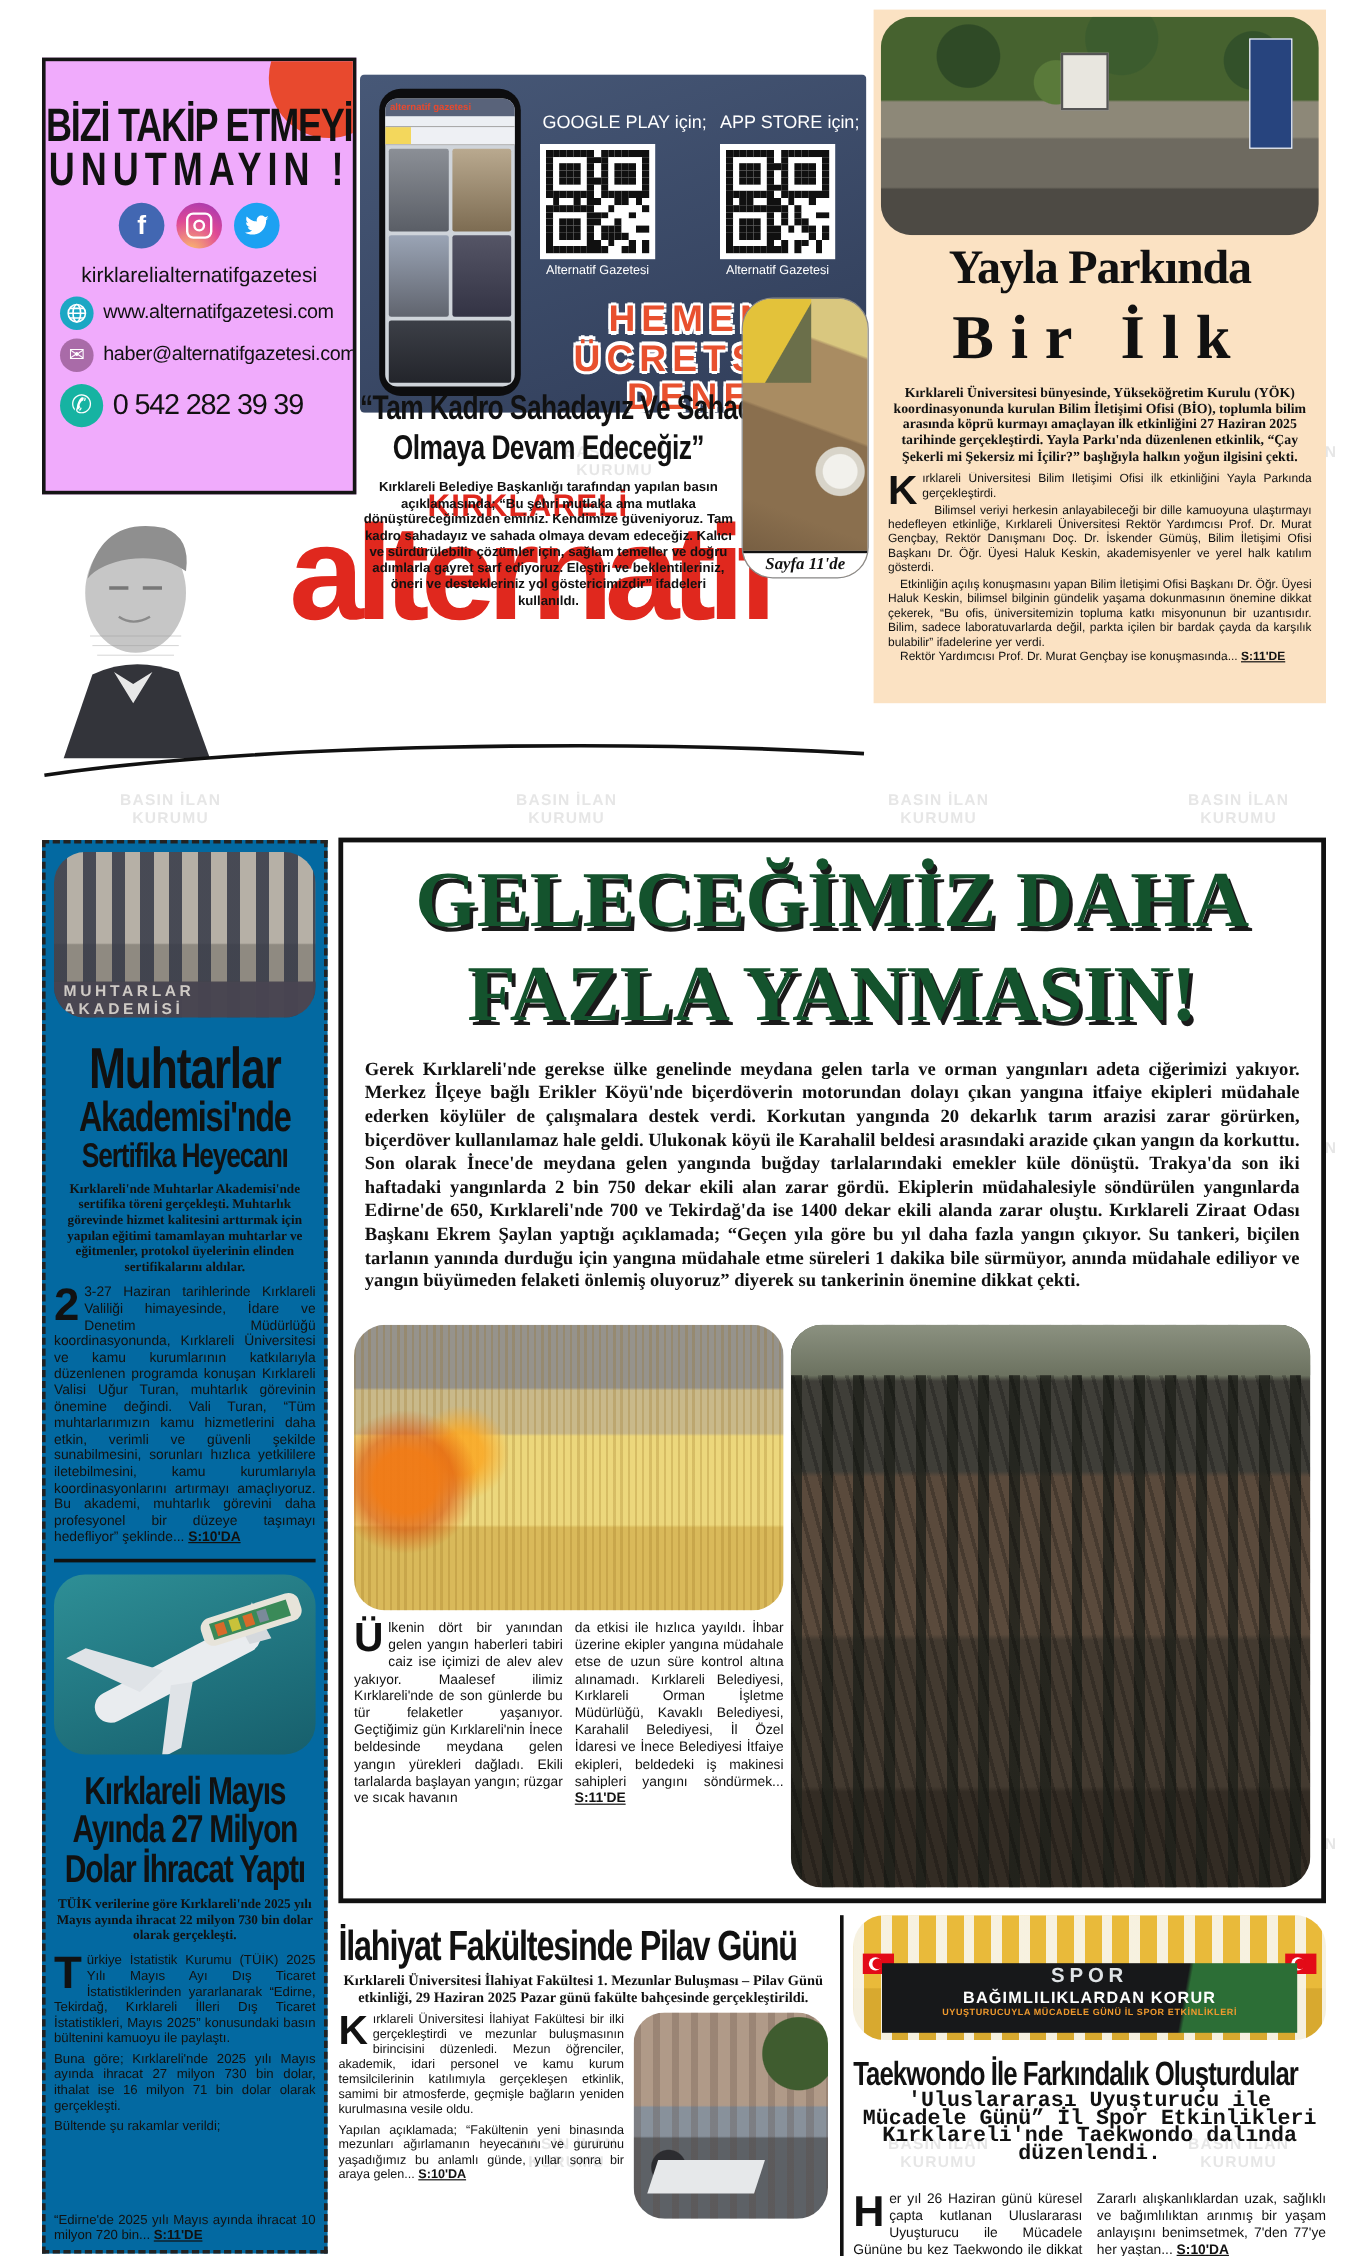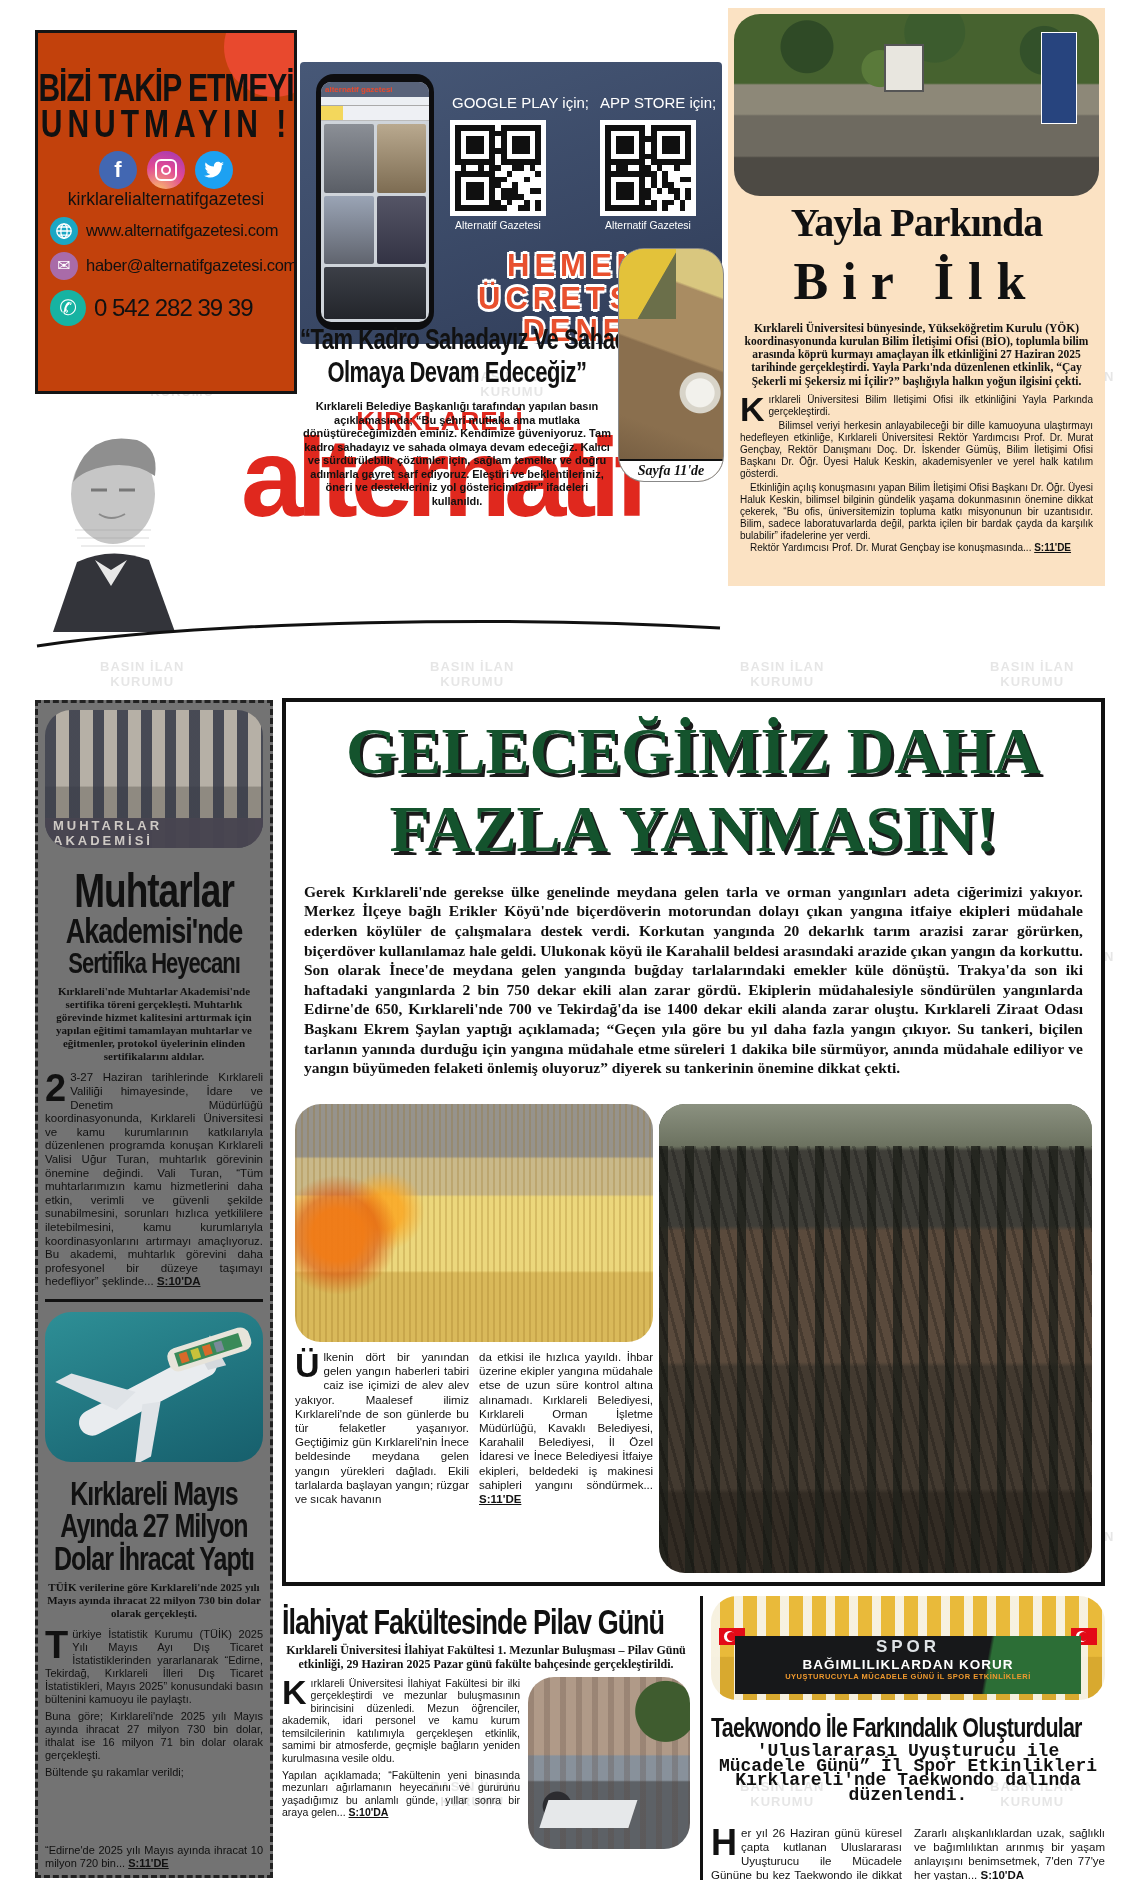--- a/index.html
+++ b/index.html
@@ -8,31 +8,31 @@
   .abs{position:absolute;}
   .photo{position:relative;overflow:hidden;background:#bbb;border-radius:26px;}
   .serif{font-family:"Liberation Serif","DejaVu Serif",serif;}
   .cond{display:inline-block;transform:scaleY(1.3);transform-origin:center top;}
   .jump{font-weight:800;text-decoration:underline;white-space:nowrap;}
   .dropcap{float:left;font-weight:900;line-height:.82;padding:2px 4px 0 0;}
   
   .wm{position:absolute;z-index:0;color:#c9c9c9;opacity:.45;font-weight:700;font-size:13px;
       letter-spacing:1px;text-align:center;line-height:1.15;pointer-events:none;}
   
-  #followBox{left:35px;top:30px;width:256px;height:358px;border:3px solid #151515;background:#c2410c;z-index:2;overflow:hidden;text-align:center;}
+  #followBox{left:35px;top:48px;width:256px;height:358px;border:3px solid #151515;background:#f0abfc;z-index:2;overflow:hidden;text-align:center;}
   #followBox .redcorner{position:absolute;right:-30px;top:-36px;width:100px;height:100px;border-radius:50%;background:#e8492e;}
   #followBox .t1{margin-top:30px;font-size:30px;font-weight:700;letter-spacing:-1px;line-height:1.25;}
   #followBox .t2{font-size:30px;font-weight:700;letter-spacing:5px;line-height:1.2;}
   .socrow{display:flex;justify-content:center;gap:10px;margin-top:14px;}
   .soc{width:38px;height:38px;border-radius:50%;display:flex;align-items:center;justify-content:center;color:#fff;font-weight:800;font-size:22px;}
   .soc.fb{background:#4267B2;} .soc.ig{background:radial-gradient(circle at 30% 110%,#fdc468,#df4996 55%,#9b36b7);}
   .soc.tw{background:#1DA1F2;}
   .ig-glyph{width:18px;height:18px;border:2.5px solid #fff;border-radius:6px;position:relative;}
   .ig-glyph:before{content:"";position:absolute;left:4px;top:4px;width:6px;height:6px;border:2px solid #fff;border-radius:50%;}
-  #followBox .handle{font-size:17.5px;letter-spacing:0;}
+  #followBox .handle{font-size:17.5px;margin-top:12px;letter-spacing:0;}
   .crow{display:flex;align-items:center;gap:8px;margin:7px 0 0 12px;text-align:left;}
   .cic{width:28px;height:28px;min-width:28px;border-radius:50%;color:#fff;display:flex;align-items:center;justify-content:center;font-size:16px;}
   .cic.web{background:#1ba7c4;} .cic.mail{background:#a96ba8;} .cic.wa{background:#16b3a2;width:36px;height:36px;min-width:36px;font-size:21px;}
   .crow .txt{font-size:16.5px;letter-spacing:-0.3px;}
   .crow .phone{font-size:24px;font-weight:400;letter-spacing:-1px;}
   
   #promo{left:300px;top:30px;width:422px;height:282px;z-index:1;border-radius:4px;
          background:radial-gradient(circle at 80% 20%, #4c5d7c 0 2px, transparent 3px),
                     linear-gradient(145deg,#46567. 0,#46567200),linear-gradient(160deg,#475877,#303d59);}
   #promo .lbl{position:absolute;top:32px;color:#fff;font-size:15px;font-weight:400;}
@@ -88,21 +88,21 @@
         font-size:112px;letter-spacing:-7px;line-height:1;}
   #flag{position:absolute;right:0;top:0;width:80px;height:52px;background:#e30a17;}
   #flag .cres{position:absolute;left:18px;top:10px;width:32px;height:32px;border-radius:50%;background:#fff;}
   #flag .cres:after{content:"";position:absolute;left:8px;top:3px;width:26px;height:26px;border-radius:50%;background:#e30a17;}
   #flag .star{position:absolute;left:52px;top:19px;color:#fff;font-size:14px;}
   #arc{left:35px;top:616px;width:687px;height:32px;z-index:1;}
   #dateline{left:35px;top:646px;width:687px;height:40px;border:3px solid #111;border-top-width:2px;z-index:1;
             display:flex;align-items:center;justify-content:center;font-size:16px;letter-spacing:0;box-sizing:border-box;background:#fff;}
   #dateline .u{text-decoration:underline;font-weight:700;margin-left:10px;}
   
-  #leftcol{left:35px;top:700px;width:238px;height:1178px;border:3px dashed #222;box-sizing:border-box;padding:7px;z-index:1;background:#737373;}
+  #leftcol{left:35px;top:700px;width:238px;height:1178px;border:3px dashed #222;box-sizing:border-box;padding:7px;z-index:1;background:#0369a1;}
   #muhPhoto{height:138px;background:
       repeating-linear-gradient(90deg, rgba(52,56,70,.85) 0 11px, rgba(0,0,0,0) 11px 24px),
       linear-gradient(#b6b0a6 0 55%, #8f8a81 56% 78%, #4e4a55 79%);}
   #muhPhoto .stage{position:absolute;left:0;right:0;bottom:0;height:30px;background:#4a4652;color:#ded9d2;
       font-weight:800;font-size:13px;letter-spacing:3px;display:flex;align-items:center;padding-left:8px;opacity:.9;}
   .colHead{text-align:center;font-weight:800;line-height:1.32;margin-top:12px;letter-spacing:-1px;}
   .colHead .l1{font-size:37px;} .colHead .l2{font-size:27px;} .colHead .l3{font-size:22px;}
   .colIntro{font-family:"Liberation Serif",serif;font-weight:700;font-size:11px;line-height:13px;text-align:center;margin:12px 2px 8px;}
   .colBody{font-size:11.5px;line-height:13.6px;text-align:justify;}
   .colBody .dropcap{font-size:38px;}

